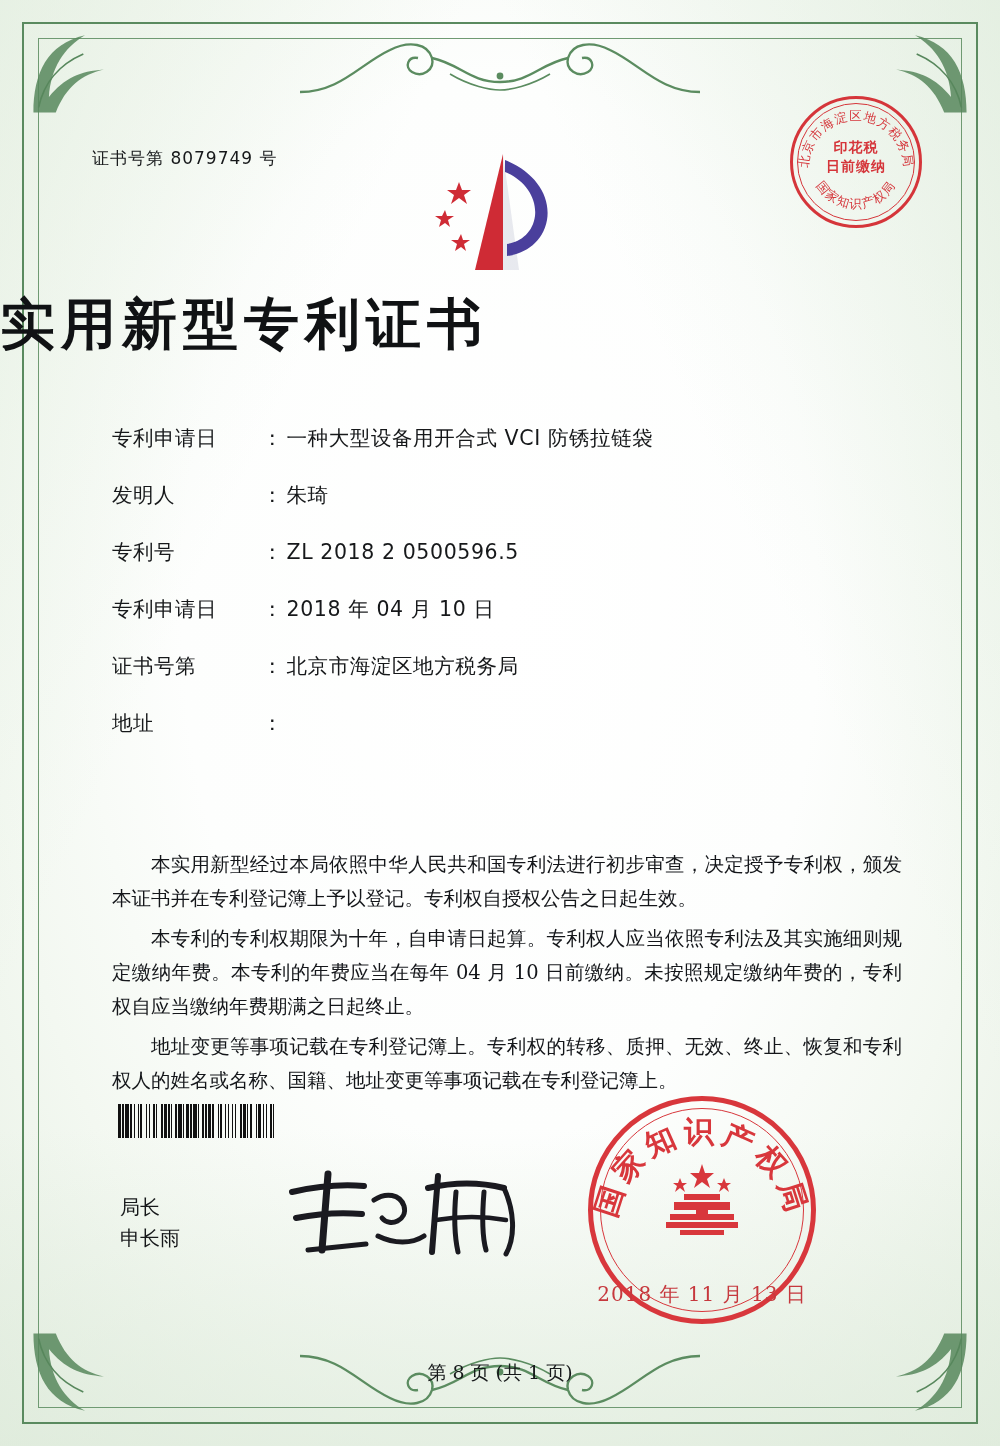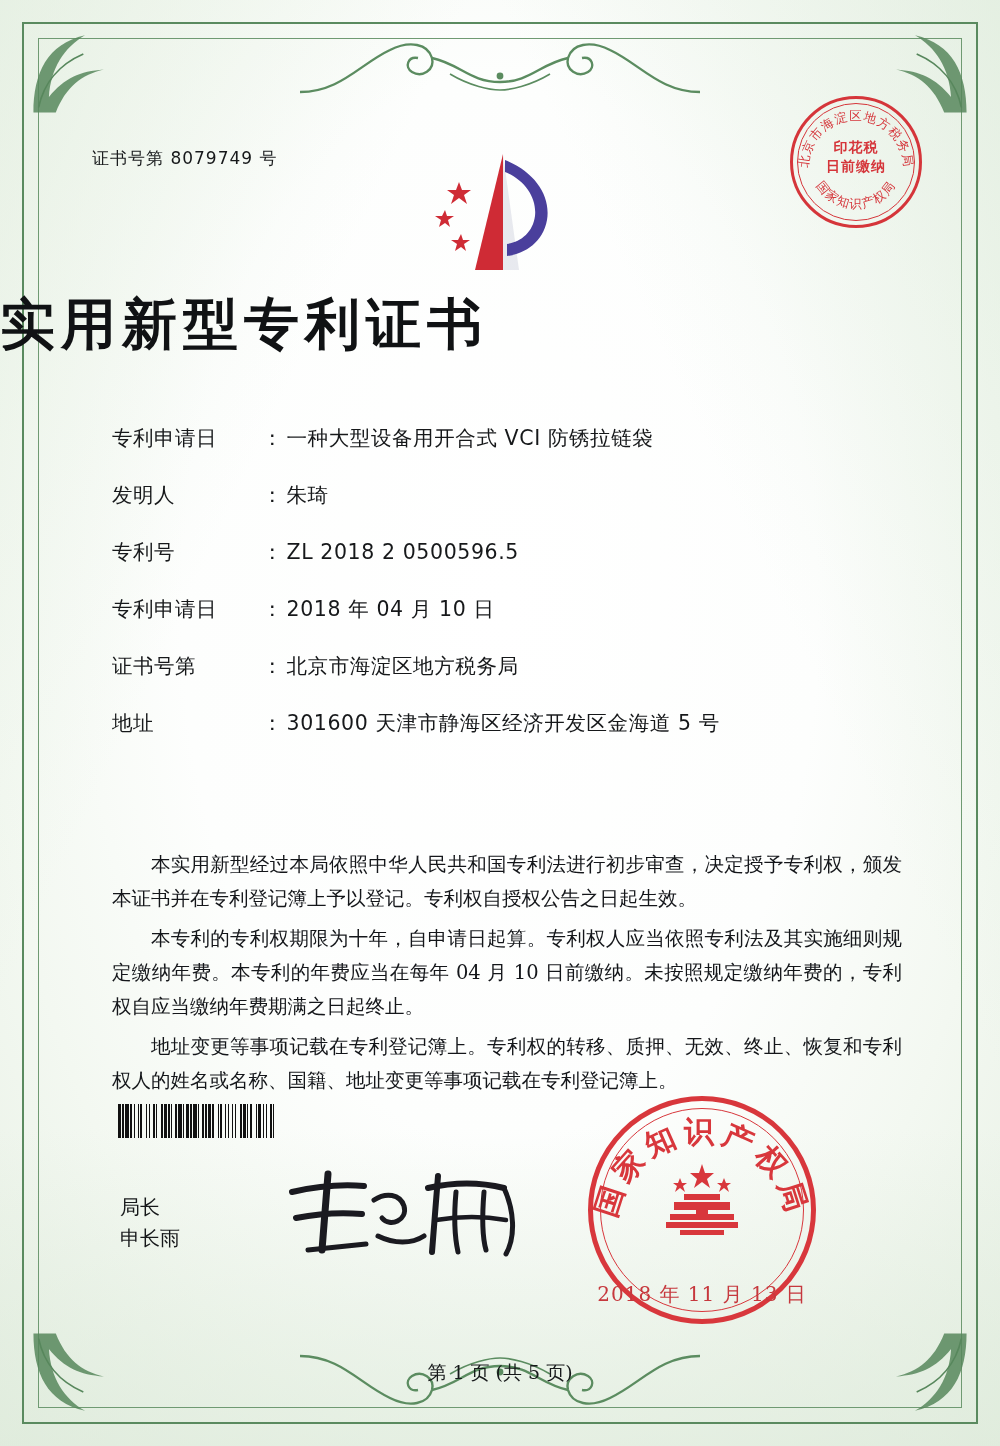--- a/index.html
+++ b/index.html
@@ -391,21 +391,20 @@
       <span class="field-value">2018 年 04 月 10 日</span>
     </div>
     <div class="field-row">
       <span class="field-label">证书号第</span>
       <span class="field-colon">：</span>
       <span class="field-value">北京市海淀区地方税务局</span>
     </div>
     <div class="field-row">
       <span class="field-label">地址</span>
       <span class="field-colon">：</span>
-      <span class="field-value">301600 天津市静海区经济开发区金海道 5 号</span>
     </div>
   </div>
 
 
   <div class="body-text">
     <p>本实用新型经过本局依照中华人民共和国专利法进行初步审查，决定授予专利权，颁发本证书并在专利登记簿上予以登记。专利权自授权公告之日起生效。</p>
     <p>本专利的专利权期限为十年，自申请日起算。专利权人应当依照专利法及其实施细则规定缴纳年费。本专利的年费应当在每年 04 月 10 日前缴纳。未按照规定缴纳年费的，专利权自应当缴纳年费期满之日起终止。</p>
     <p>地址变更等事项记载在专利登记簿上。专利权的转移、质押、无效、终止、恢复和专利权人的姓名或名称、国籍、地址变更等事项记载在专利登记簿上。</p>
   </div>
 
@@ -537,14 +536,14 @@
         <rect x="16" y="64" width="72" height="6"></rect>
         <rect x="24" y="44" width="56" height="8"></rect>
         <rect x="30" y="72" width="44" height="5"></rect>
         <rect x="34" y="36" width="36" height="6"></rect>
         <rect x="46" y="46" width="12" height="12"></rect>
       </g>
     </svg>
     <div class="seal-date">2018 年 11 月 13 日</div>
   </div>
 
-  <div class="page-footer">第 1 页 (共 5 页)</div>
+  <div class="page-footer">第 8 页 (共 1 页)</div>
 </div>
 
 </body></html>

